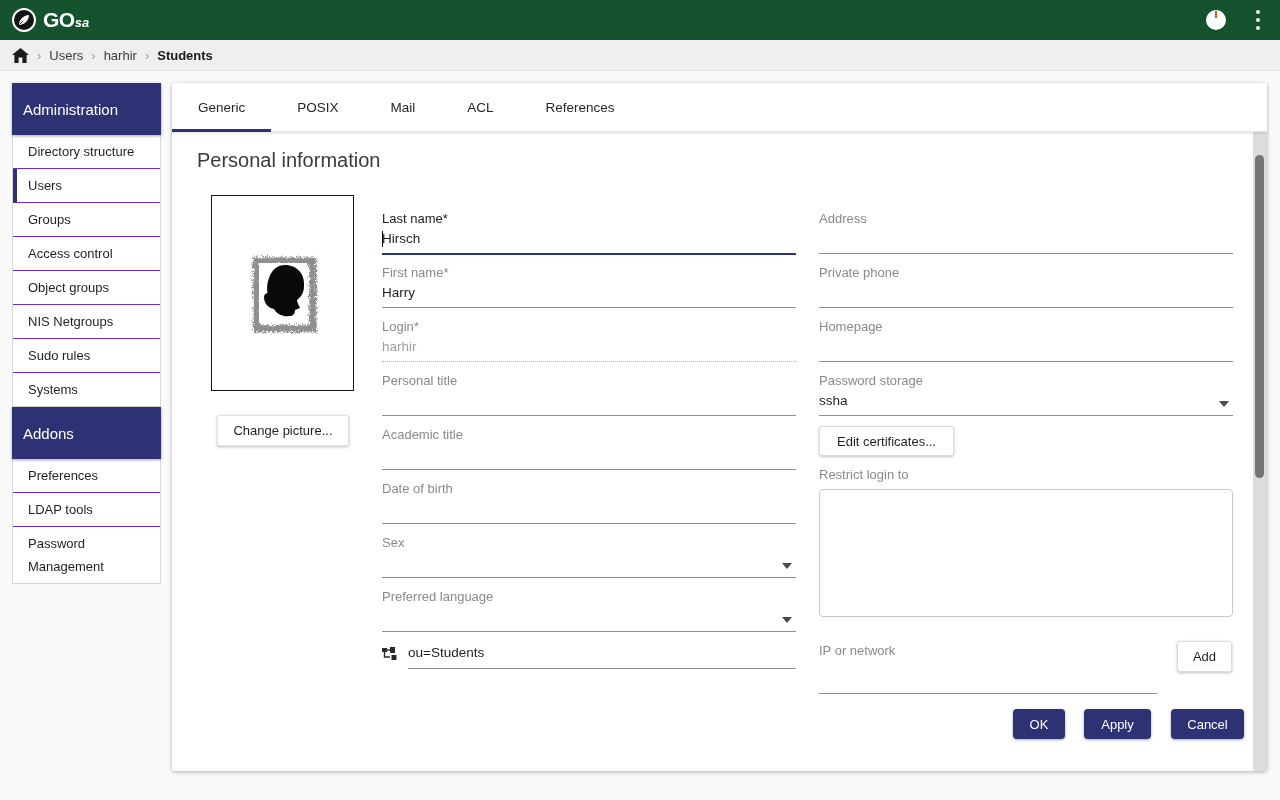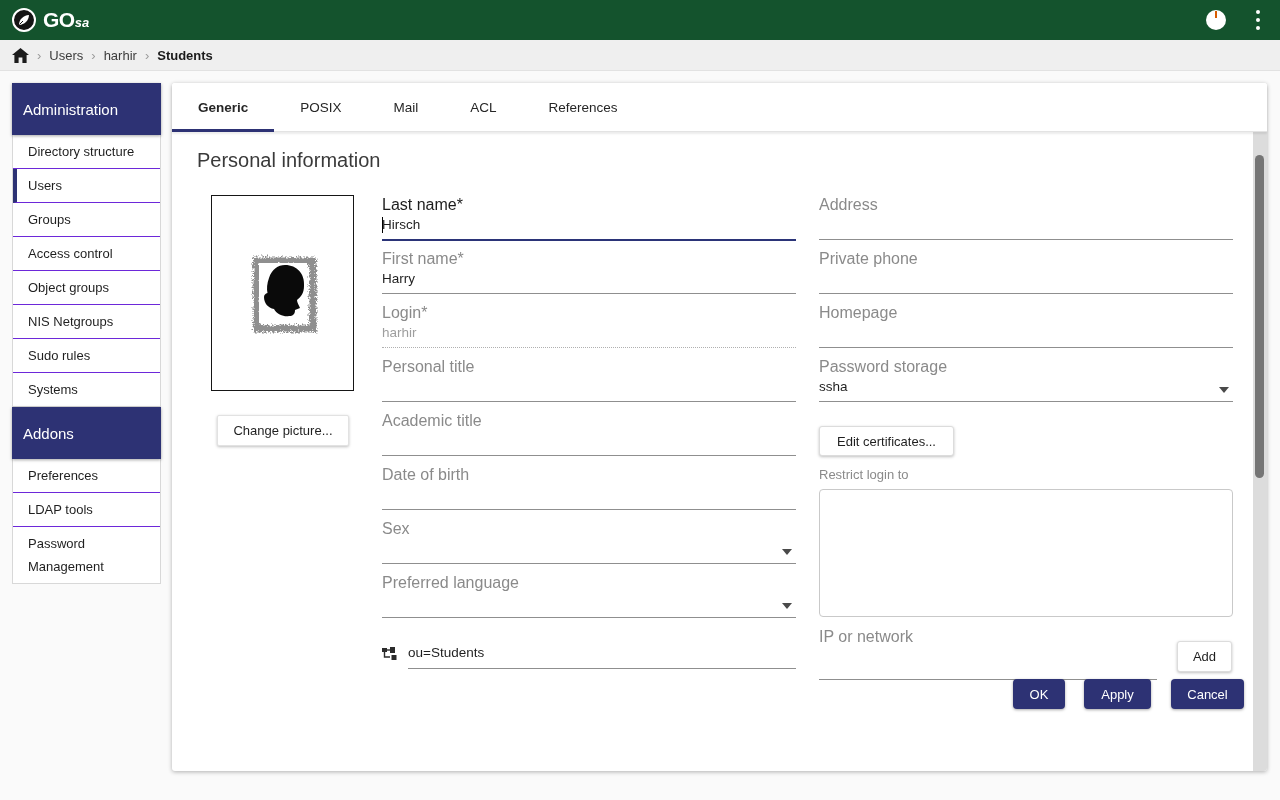--- a/index.html
+++ b/index.html
@@ -43,35 +43,35 @@
 
   
   .panel { position:relative; width:1095px; height:688px; background:#fff;
     border-radius:3px; box-shadow:0 1px 4px rgba(0,0,0,0.3); }
 
   .tabbar { height:49px; display:flex; border-bottom:1px solid #e3e3e3;
     box-shadow:0 2px 2px rgba(0,0,0,0.08); position:relative; z-index:2; background:#fff;
     border-radius:3px 3px 0 0; }
   .tab { padding:0 26px; display:flex; align-items:center; font-size:13.5px; color:#262626;
     cursor:pointer; position:relative; }
-  .tab.active { font-weight:bold;text-align:right; }
+  .tab.active { font-weight:normal;text-align:right; }
   .tab.active::after { content:""; position:absolute; left:0; right:0; bottom:-1px; height:3px; background:#2d3274; }
 
   .page-title { position:absolute; left:25px; top:66px; font-size:20px; color:#3a3a3a; }
 
   
   .photo-box { position:absolute; left:39px; top:112px; width:143px; height:196px;
     background:#fff; border:1px solid #161616; display:flex; align-items:center; justify-content:center; }
   .change-pic-btn { position:absolute; left:45px; top:332px; width:132px; height:31px;
     background:#fff; border:1px solid #e2e2e2; border-radius:2px; font-size:13px; color:#1f1f1f;
     box-shadow:0 1px 3px rgba(0,0,0,0.25); cursor:pointer; font-family:inherit; }
 
   
   .fld { position:absolute; width:414px; }
-  .fld-label { font-size:16px; color:#8a8a8a; line-height:16px; }
+  .fld-label { font-size:13px; color:#8a8a8a; line-height:16px;margin-top:14px; }
   .fld-label.focused { color:#1d1d1d; }
   .fld-input-row { position:relative; border-bottom:1px solid #8f8f8f; margin-top:2px; }
   .fld-input-row.focused { border-bottom:2px solid #2b3478; }
   .fld-input-row.disabled { border-bottom:1px dotted #b0b0b0; }
   .fld-input-row input { width:100%; border:none; outline:none; background:transparent;
     font-size:13.5px; color:#1f1f1f; padding:2px 0 7px 0; font-family:inherit; }
   .fld-input-row.disabled input { color:#9e9e9e; }
   .caret { position:absolute; left:0; top:2px; width:1px; height:16px; background:#000; }
   .dd-arrow { position:absolute; right:4px; bottom:8px; width:0; height:0;
     border-left:5px solid transparent; border-right:5px solid transparent; border-top:6px solid #4a4a4a; }
@@ -88,21 +88,21 @@
     box-shadow:0 1px 3px rgba(0,0,0,0.25); cursor:pointer; font-family:inherit; }
   .restrict-label { position:absolute; left:647px; top:384px; font-size:13px; color:#8a8a8a; }
   .restrict-area { position:absolute; left:647px; top:406px; width:414px; height:128px;
     border:1px solid #c9c9c9; border-radius:4px; resize:none; outline:none; background:#fff; font-family:inherit; }
   .ip-fld { position:absolute; left:647px; top:546px; width:338px; }
   .add-btn { position:absolute; left:1005px; top:558px; width:55px; height:31px;
     background:#fff; border:1px solid #dcdcdc; border-radius:3px; font-size:13px; color:#1f1f1f;
     box-shadow:0 1px 3px rgba(0,0,0,0.25); cursor:pointer; font-family:inherit; }
 
   
-  .action-btn { position:absolute; top:596px; height:30px; background:#2d3274; color:#fff;
+  .action-btn { position:absolute; top:626px; height:30px; background:#2d3274; color:#fff;
     border:none; border-radius:4px; font-size:13px; box-shadow:0 1px 3px rgba(0,0,0,0.35);
     cursor:pointer; font-family:inherit; }
   .btn-ok { left:841px; width:52px; }
   .btn-apply { left:912px; width:67px; }
   .btn-cancel { left:999px; width:73px; }
 
   
   .scroll-track { position:absolute; right:0; top:49px; bottom:0; width:14px;
     background:#dcdcdc; border-radius:0 0 3px 0; }
   .scroll-thumb { position:absolute; left:2px; top:23px; width:9px; height:323px;

